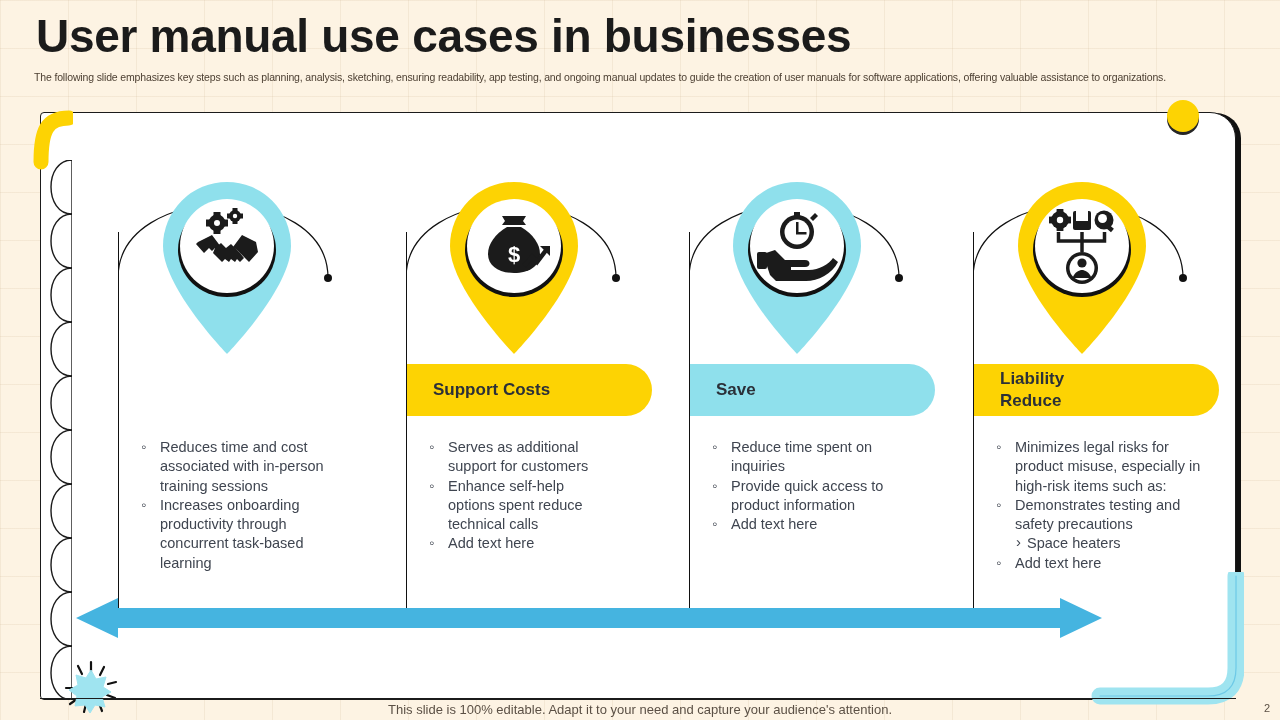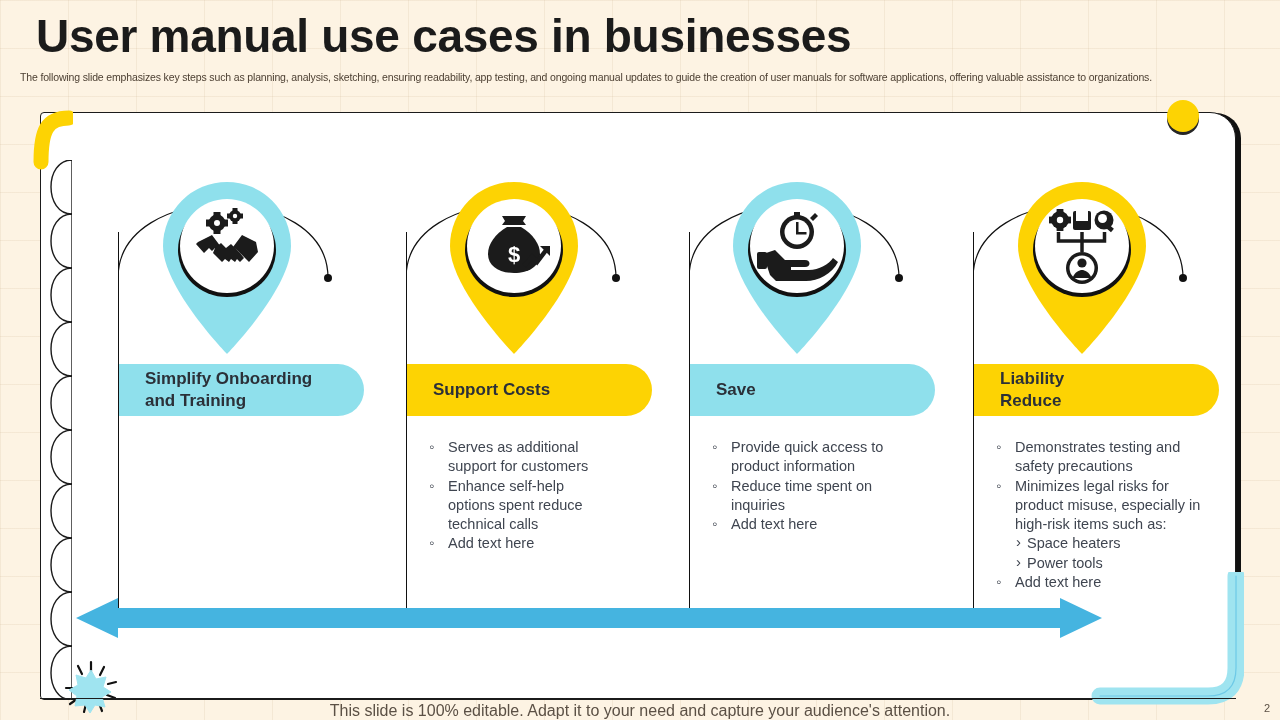--- a/index.html
+++ b/index.html
@@ -20,21 +20,21 @@
     overflow: hidden;
   }
   
   #title {
     position: absolute; left: 36px; top: 12px;
     font-size: 46px; font-weight: bold; color: #1b1b1b;
     letter-spacing: -0.3px; line-height: 48px;
     white-space: nowrap;
   }
   #subtitle {
-    position: absolute; left: 20px; top: 70px; width: 1196px;
+    position: absolute; left: 34px; top: 70px; width: 1196px;
     font-size: 10.5px; color: #4d4033; line-height: 14px;
     letter-spacing: -0.15px;
   }
   
   #card {
     position: absolute; left: 40px; top: 112px;
     width: 1196px; height: 588px;
     background: #ffffff;
     border: 1.6px solid #1b1b1b;
     border-radius: 4px 26px 26px 4px;
@@ -116,21 +116,21 @@
   
   #bottom-arrow { position: absolute; left: 76px; top: 598px; width: 1026px; height: 40px; }
 
   
   #footer-rule {
     position: absolute; left: 40px; top: 698px; width: 1196px; height: 1px;
     background: #1b1b1b;
   }
   #footer-note {
     position: absolute; left: 0; top: 702px; width: 1280px;
-    text-align: center; font-size: 16px; color: #5b5045;
+    text-align: center; font-size: 13px; color: #5b5045;
   }
   #page-number {
     position: absolute; right: 10px; top: 702px;
     font-size: 11px; color: #5b5045;
   }
 </style>
 </head>
 <body>
 
 <div id="slide">
@@ -281,55 +281,56 @@
       <rect x="97" y="47" width="9" height="4.5" transform="rotate(40 97 47)"></rect>
       <path d="M48.5,56 l0,9 l46,0 l0,-9" fill="none" stroke="#1b1b1b" stroke-width="3.5"></path>
       <path d="M72,56 l0,20" fill="none" stroke="#1b1b1b" stroke-width="3.5"></path>
       <circle cx="72" cy="92" r="16"></circle>
       <circle cx="72" cy="92" r="12.5" fill="#fff"></circle>
       <circle cx="72" cy="87" r="4.6"></circle>
       <path d="M62.5,102 c2,-6 7,-8 9.5,-8 c2.5,0 7.5,2 9.5,8 Z"></path>
     </g>
   </svg>
 
-  <div class="label-pill pill-cyan" style="left:119px; width:245px;">
-    <span>Simplify Onboarding</span>
-    <span>and Training</span>
-  </div>
   <div class="label-pill pill-yellow" style="left:407px; width:245px;">
     <span>Support Costs</span>
   </div>
   <div class="label-pill pill-cyan" style="left:690px; width:245px;gap:16px;">
     <span>Save</span>
   </div>
   <div class="label-pill pill-yellow" style="left:974px; width:245px;">
     <span>Liability</span>
     <span>Reduce</span>
   </div>
 
+  <div class="bullets" style="left:135px; width:195px;">
+    <ul>
+      <li>Reduces time and cost associated with in-person training sessions</li>
+      <li>Increases onboarding productivity through concurrent task-based learning</li>
+    </ul>
+  </div>
   <div class="bullets" style="left:423px; width:185px;">
     <ul>
       <li>Serves as additional support for customers</li>
       <li>Enhance self-help options spent reduce technical calls</li>
       <li>Add text here</li>
     </ul>
   </div>
   <div class="bullets" style="left:706px; width:210px;">
     <ul>
+      <li>Reduce time spent on inquiries</li>
       <li>Provide quick access to product information</li>
-      <li>Reduce time spent on inquiries</li>
       <li>Add text here</li>
     </ul>
   </div>
   <div class="bullets" style="left:990px; width:215px;">
     <ul>
+      <li>Minimizes legal risks for product misuse, especially in high-risk items such as:</li>
       <li>Demonstrates testing and safety precautions</li>
-      <li>Minimizes legal risks for product misuse, especially in high-risk items such as:</li>
       <li class="sub">Space heaters</li>
-      <li class="sub">Power tools</li>
       <li>Add text here</li>
     </ul>
   </div>
 
   <svg id="bottom-arrow" viewBox="0 0 1026 40">
     <path d="M0,20 L42,0 L42,10 L984,10 L984,0 L1026,20 L984,40 L984,30 L42,30 L42,40 Z" fill="#45b4e0"></path>
   </svg>
 
   <div id="footer-rule"></div>
   <div id="footer-note">This slide is 100% editable.  Adapt it to your need and capture your audience's attention.</div>

